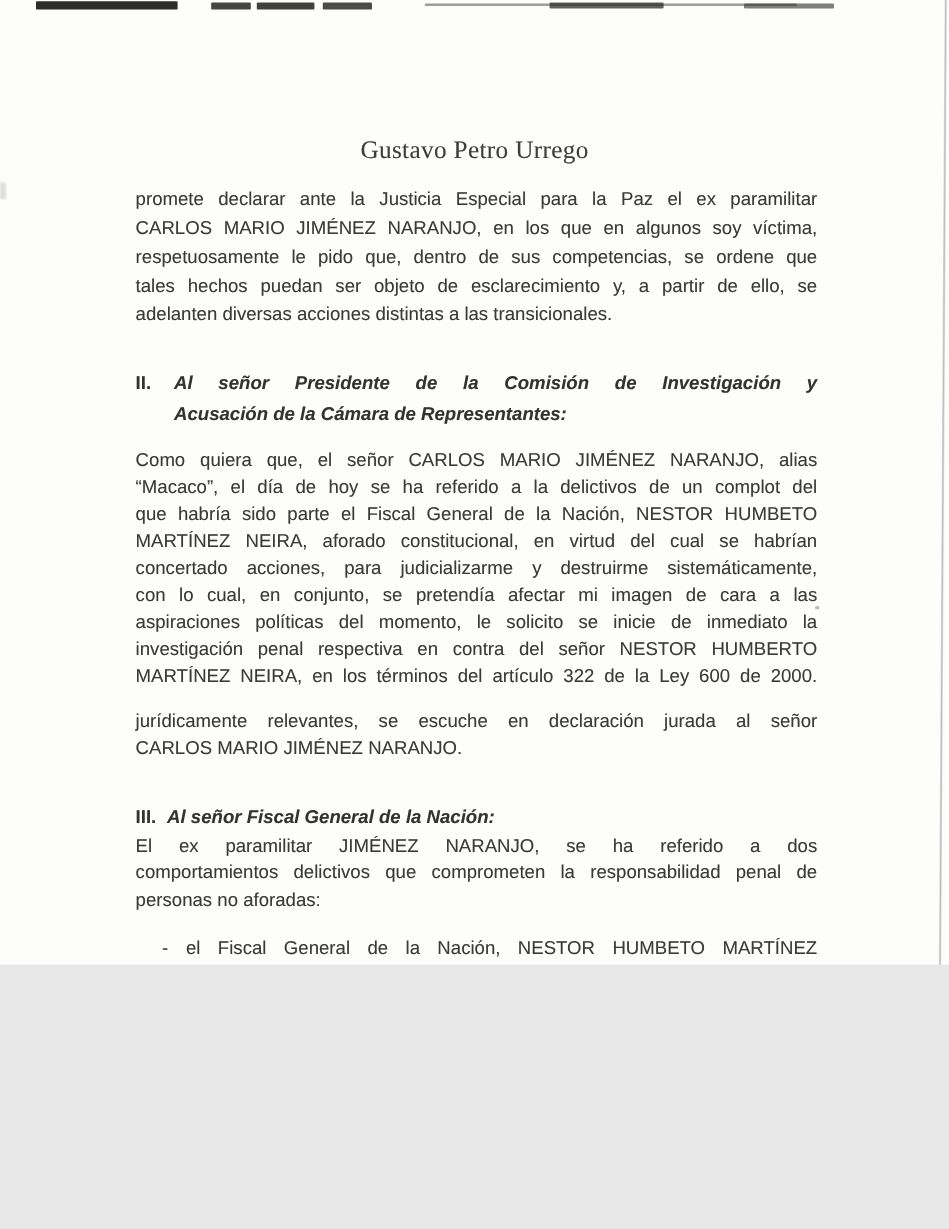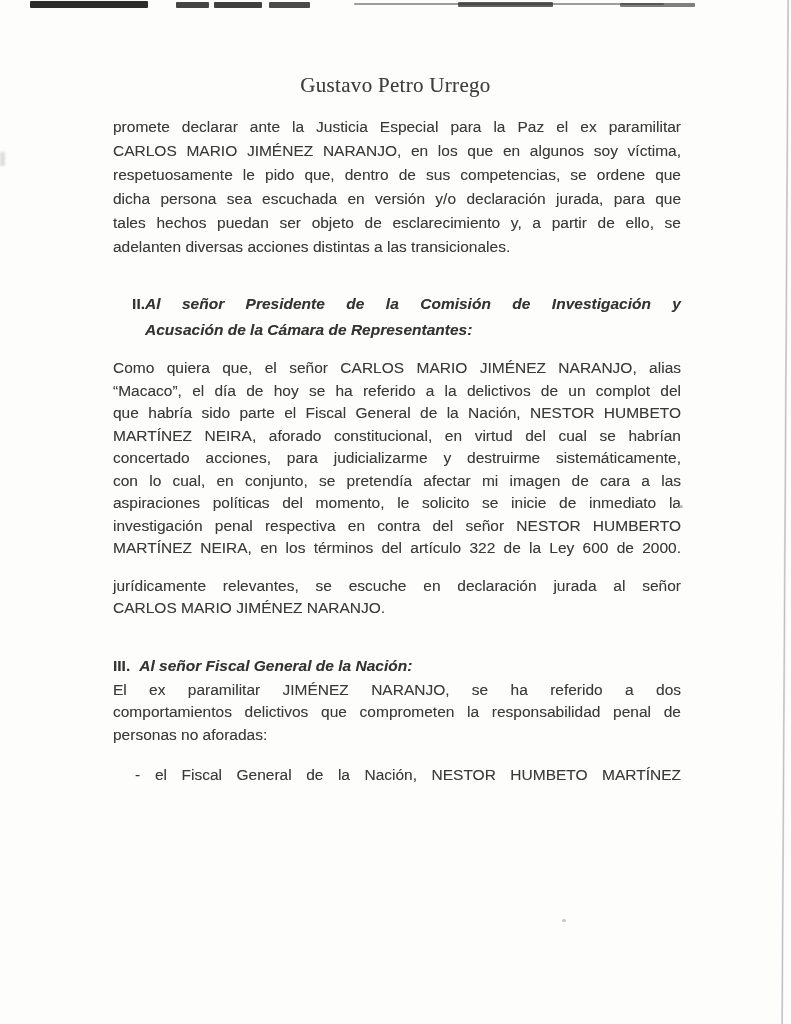--- a/index.html
+++ b/index.html
@@ -1,23 +1,23 @@
 <!DOCTYPE html>
 <html><head>
 <meta charset="utf-8">
 <style>
   html, body { margin:0; padding:0; background:#e8e8e8; }
   .page {
     position:relative;
-    width:791px; height:1024px;
+    width:791px; height:804px;
     margin:0 auto;
     background:#fdfdfc;
     overflow:hidden;
     box-sizing:border-box;
-    padding-top:72px;
+    padding-top:112px;
     font-family:"Liberation Sans", sans-serif;
     color:#3a3a3a;
     text-shadow:0 0 0.5px rgba(58,58,58,0.35);
   }
 
   
   .artifact { position:absolute; background:#2c2c2c; border-radius:1px; filter:blur(0.4px); }
   .a1 { left:30px;  top:1px; width:118px; height:7px; }
   .a2 { left:176px; top:2px; width:33px;  height:6px; opacity:.88; }
   .a3 { left:214px; top:2px; width:48px;  height:6px; opacity:.9; }
@@ -44,21 +44,21 @@
   .jl { text-align:justify; text-align-last:justify; }
   .ll { text-align:left;    text-align-last:left; }
 
   .p1 { line-height:24px;   margin-top:17px; }
   .p2 { line-height:22.5px; margin-top:14px; }
   .p3 { line-height:22.5px; margin-top:15px; }
   .p4 { line-height:22.5px; }
 
   .heading { font-weight:bold; line-height:26px; color:#333; }
   .h2 { margin-top:32px; display:flex; }
-  .h2 .num { width:32px; flex:0 0 32px; font-style:normal;text-align:right; }
+  .h2 .num { width:32px; flex:0 0 32px; font-style:normal; }
   .h2 .htxt { flex:1; font-style:italic; }
   .h3 { margin-top:33px; }
   .h3 .num { font-style:normal; margin-right:9px; }
   .h3 .htxt { font-style:italic; }
 
   .bullet { margin-top:18px; margin-left:22px; display:flex; line-height:22.5px; }
   .bullet .marker { width:20px; flex:0 0 20px; }
   .bullet .btxt { flex:1; }
   .it { font-style:italic; }
 </style>
@@ -82,21 +82,20 @@
   <div class="letterhead">
     <div class="sender-name">Gustavo Petro Urrego</div>
   </div>
 
   <div class="content">
 
     <div class="p1">
       <div class="jl">promete declarar ante la Justicia Especial para la Paz el ex paramilitar</div>
       <div class="jl">CARLOS MARIO JIMÉNEZ NARANJO, en los que en algunos soy víctima,</div>
       <div class="jl">respetuosamente le pido que, dentro de sus competencias, se ordene que</div>
-      <div class="jl">dicha persona sea escuchada en versión y/o declaración jurada, para que</div>
       <div class="jl">tales hechos puedan ser objeto de esclarecimiento y, a partir de ello, se</div>
       <div class="ll">adelanten diversas acciones distintas a las transicionales.</div>
     </div>
 
     <div class="heading h2">
       <span class="num">II.</span>
       <span class="htxt">
         <span class="jl" style="display:block">Al señor Presidente de la Comisión de Investigación y</span>
         <span class="ll" style="display:block">Acusación de la Cámara de Representantes:</span>
       </span>

